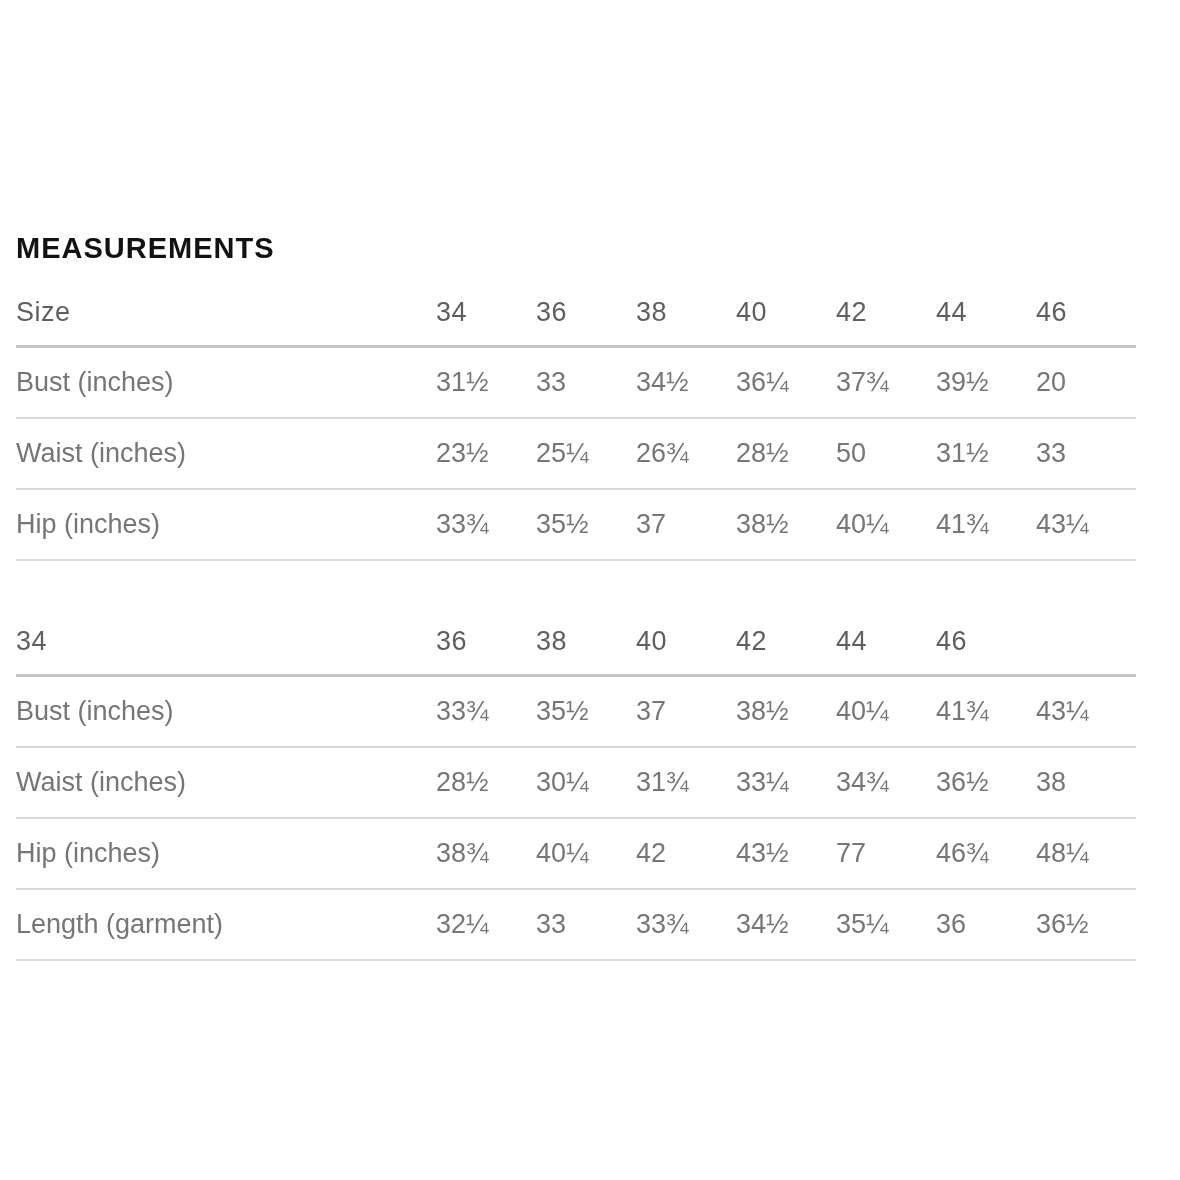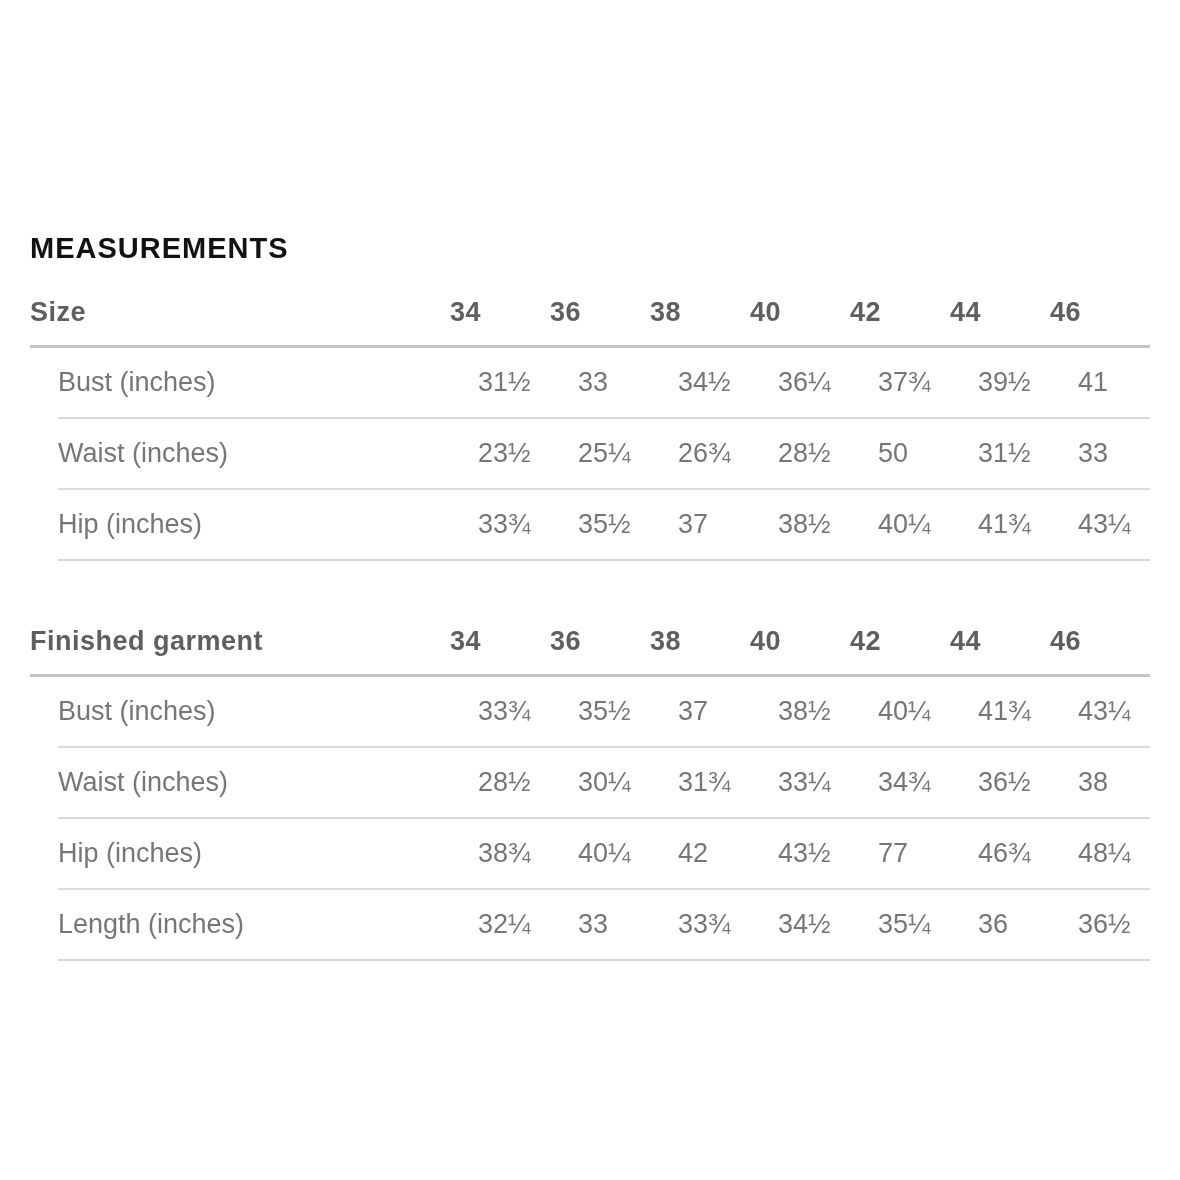--- a/index.html
+++ b/index.html
@@ -9,21 +9,21 @@
   }
   body {
     width: 1180px;
     height: 1180px;
     position: relative;
     font-family: "Liberation Sans", sans-serif;
     -webkit-font-smoothing: antialiased;
   }
   .content {
     position: absolute;
-    left: 30px;
+    left: 16px;
     top: 230px;
     width: 1120px;
   }
   .page-title {
     font-size: 29px;
     line-height: 36px;
     font-weight: 800;
     letter-spacing: 1px;
     color: #121212;
     margin: 0 0 14px 0;
@@ -39,31 +39,30 @@
     grid-template-columns: 420px repeat(7, 100px);
     align-items: center;
   }
   .tr.head {
     height: 65px;
     border-bottom: 3px solid #c5c5c5;
   }
   .tr.body-row {
     height: 69px;
     border-bottom: 2px solid #dadada;
-    margin-left: 28px;
   }
   .td {
     font-size: 27px;
     color: #767676;
     font-weight: 400;
     white-space: nowrap;
   }
   .tr.head .td {
     color: #5f5f5f;
-    font-weight: 700;
+    font-weight: 400;
     letter-spacing: 0.5px;
   }
 </style>
 </head>
 <body>
 
 <div class="content">
 
   <h1 class="page-title">MEASUREMENTS</h1>
 
@@ -79,21 +78,21 @@
       <div class="td">46</div>
     </div>
     <div class="tr body-row">
       <div class="td">Bust (inches)</div>
       <div class="td">31½</div>
       <div class="td">33</div>
       <div class="td">34½</div>
       <div class="td">36¼</div>
       <div class="td">37¾</div>
       <div class="td">39½</div>
-      <div class="td">41</div>
+      <div class="td">20</div>
     </div>
     <div class="tr body-row">
       <div class="td">Waist (inches)</div>
       <div class="td">23½</div>
       <div class="td">25¼</div>
       <div class="td">26¾</div>
       <div class="td">28½</div>
       <div class="td">50</div>
       <div class="td">31½</div>
       <div class="td">33</div>
@@ -105,21 +104,20 @@
       <div class="td">37</div>
       <div class="td">38½</div>
       <div class="td">40¼</div>
       <div class="td">41¾</div>
       <div class="td">43¼</div>
     </div>
   </div>
 
   <div class="size-table second">
     <div class="tr head">
-      <div class="td">Finished garment</div>
       <div class="td">34</div>
       <div class="td">36</div>
       <div class="td">38</div>
       <div class="td">40</div>
       <div class="td">42</div>
       <div class="td">44</div>
       <div class="td">46</div>
     </div>
     <div class="tr body-row">
       <div class="td">Bust (inches)</div>
@@ -145,21 +143,21 @@
       <div class="td">Hip (inches)</div>
       <div class="td">38¾</div>
       <div class="td">40¼</div>
       <div class="td">42</div>
       <div class="td">43½</div>
       <div class="td">77</div>
       <div class="td">46¾</div>
       <div class="td">48¼</div>
     </div>
     <div class="tr body-row">
-      <div class="td">Length (inches)</div>
+      <div class="td">Length (garment)</div>
       <div class="td">32¼</div>
       <div class="td">33</div>
       <div class="td">33¾</div>
       <div class="td">34½</div>
       <div class="td">35¼</div>
       <div class="td">36</div>
       <div class="td">36½</div>
     </div>
   </div>
 

